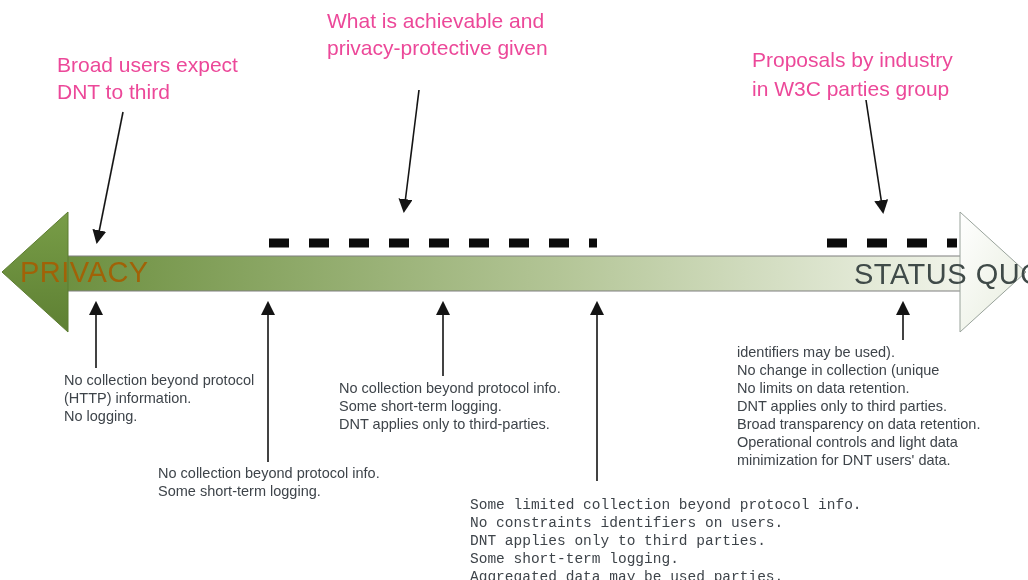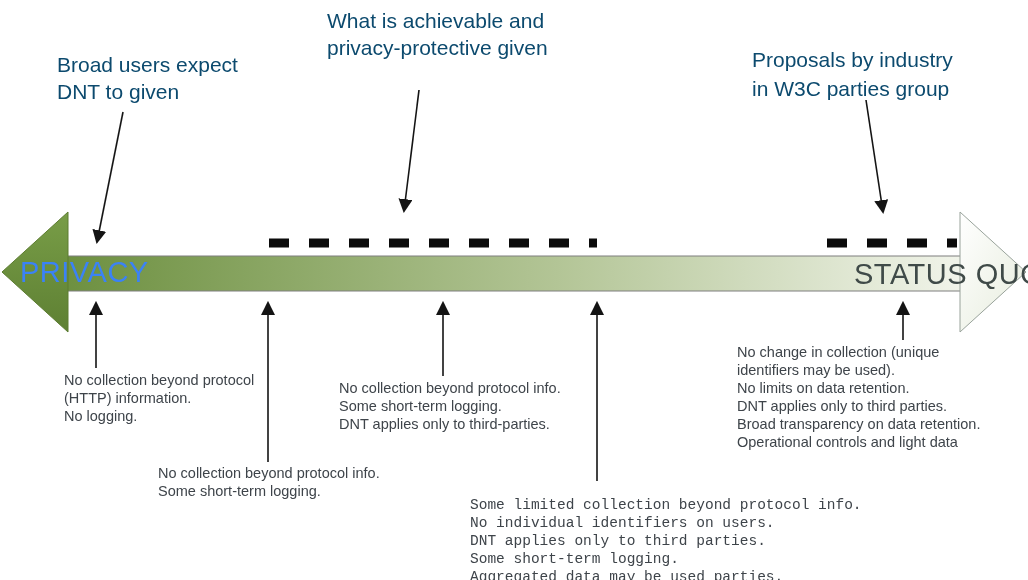--- a/index.html
+++ b/index.html
@@ -8,36 +8,36 @@
     width:1028px;height:580px;
     background:#ffffff;
     font-family:"Liberation Sans", sans-serif;
     overflow:hidden;
   }
   #arrow-layer{position:absolute;left:0;top:0;}
   .toplabel{
     position:absolute;
     font-size:21px;
     line-height:27px;
-    color:#0c4a6e;
+    color:#ec4899;
     white-space:nowrap;
   }
   .toplabel.t3{line-height:29px;}
   .ann{
     position:absolute;
     font-size:14.5px;
     line-height:18px;
     color:#3e444a;
     white-space:nowrap;
   }
   .endpoint{
     position:absolute;
     font-size:29px;
     line-height:34px;
-    color:#3b82f6;
+    color:#a16207;
     letter-spacing:0.5px;
     white-space:nowrap;
   }
   #endpoint-right{color:#3f4a48;}
 </style>
 </head>
 <body>
 
 <div id="stage">
 
@@ -83,21 +83,21 @@
       <line x1="597" y1="481" x2="597" y2="303" marker-end="url(#ah)"></line>
       <line x1="903" y1="340" x2="903" y2="303" marker-end="url(#ah)"></line>
     </g>
   </svg>
 
   <div class="endpoint" id="endpoint-left" style="left:20px;top:255px;">PRIVACY</div>
   <div class="endpoint" id="endpoint-right" style="left:854px;top:257px;">STATUS QUO</div>
 
   <div class="toplabel" style="left:57px;top:51px;">
     <div>Broad users expect</div>
-    <div>DNT to given</div>
+    <div>DNT to third</div>
   </div>
   <div class="toplabel" style="left:327px;top:7px;">
     <div>What is achievable and</div>
     <div>privacy-protective given</div>
   </div>
   <div class="toplabel t3" style="left:752px;top:45px;">
     <div>Proposals by industry</div>
     <div>in W3C parties group</div>
   </div>
 
@@ -110,27 +110,28 @@
     <div>No collection beyond protocol info.</div>
     <div>Some short-term logging.</div>
   </div>
   <div class="ann" style="left:339px;top:379px;">
     <div>No collection beyond protocol info.</div>
     <div>Some short-term logging.</div>
     <div>DNT applies only to third-parties.</div>
   </div>
   <div class="ann" style="left:470px;top:496px;font-family:Liberation Mono, monospace;">
     <div>Some limited collection beyond protocol info.</div>
-    <div>No individual identifiers on users.</div>
+    <div>No constraints identifiers on users.</div>
     <div>DNT applies only to third parties.</div>
     <div>Some short-term logging.</div>
     <div>Aggregated data may be used parties.</div>
   </div>
   <div class="ann" style="left:737px;top:343px;">
+    <div>identifiers may be used).</div>
     <div>No change in collection (unique</div>
-    <div>identifiers may be used).</div>
     <div>No limits on data retention.</div>
     <div>DNT applies only to third parties.</div>
     <div>Broad transparency on data retention.</div>
     <div>Operational controls and light data</div>
+    <div>minimization for DNT users' data.</div>
   </div>
 
 </div>
 
 </body></html>

